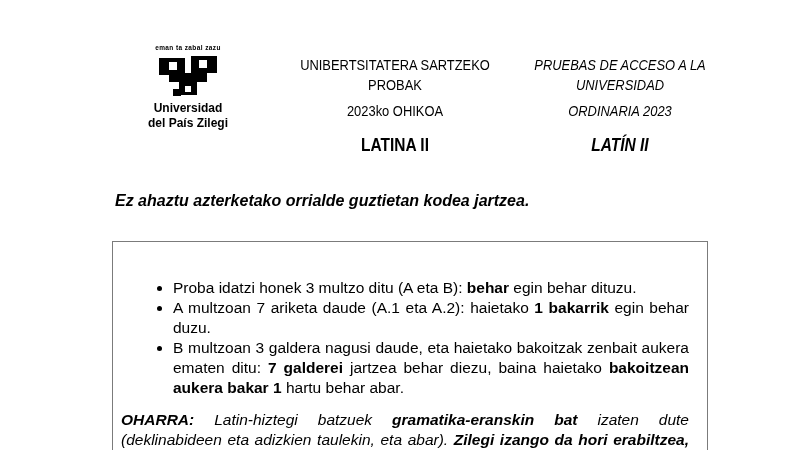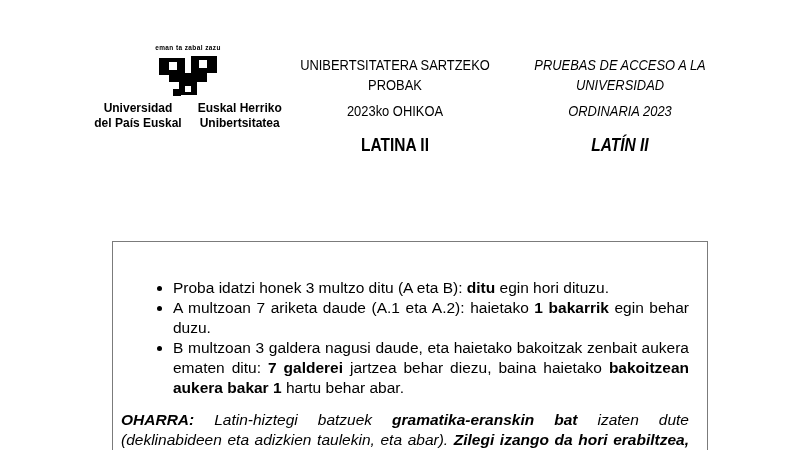--- a/index.html
+++ b/index.html
@@ -52,46 +52,43 @@
       <rect x="13" y="20" width="38" height="9" fill="#000"></rect>
       <rect x="23" y="27" width="18" height="15" fill="#000"></rect>
       <rect x="17" y="36" width="8" height="7" fill="#000"></rect>
       <rect x="13" y="9" width="8" height="8" fill="#fff"></rect>
       <rect x="43" y="7" width="8" height="8" fill="#fff"></rect>
       <rect x="29" y="33" width="6" height="6" fill="#fff"></rect>
     </svg>
     <div class="names">
       <div>
         <div>Universidad</div>
-        <div>del País Euskal</div>
-      </div>
-      <div>
-        <div>Euskal Herriko</div>
-        <div>Unibertsitatea</div>
+        <div>del País Zilegi</div>
       </div>
     </div>
   </div>
 
   <div class="head-col col-center">
     <div class="h-line">UNIBERTSITATERA SARTZEKO</div>
     <div class="h-line">PROBAK</div>
     <div class="h-line h-gap">2023ko OHIKOA</div>
     <div class="h-subject">LATINA II</div>
   </div>
 
   <div class="head-col col-right">
     <div class="h-line">PRUEBAS DE ACCESO A LA</div>
     <div class="h-line">UNIVERSIDAD</div>
     <div class="h-line h-gap">ORDINARIA 2023</div>
     <div class="h-subject">LATÍN II</div>
   </div>
 
+  <p class="reminder">Ez ahaztu azterketako orrialde guztietan kodea jartzea.</p>
 
   <section class="instructions-box">
     <ul>
-      <li><span>Proba idatzi honek 3 multzo ditu (A eta B): </span><b>ditu</b><span> egin hori dituzu.</span></li>
+      <li><span>Proba idatzi honek 3 multzo ditu (A eta B): </span><b>behar</b><span> egin behar dituzu.</span></li>
       <li><span>A multzoan 7 ariketa daude (A.1 eta A.2): haietako </span><b>1 bakarrik</b><span> egin behar duzu.</span></li>
       <li><span>B multzoan 3 galdera nagusi daude, eta haietako bakoitzak zenbait aukera ematen ditu: </span><b>7 galderei</b><span> jartzea behar diezu, baina haietako </span><b>bakoitzean aukera bakar 1</b><span> hartu behar abar.</span></li>
     </ul>
     <p class="note"><b>OHARRA:</b><span> Latin-hiztegi batzuek </span><b>gramatika-eranskin bat</b><span> izaten dute (deklinabideen eta adizkien taulekin, eta abar). </span><b>Zilegi izango da hori erabiltzea,</b></p>
   </section>
 
 </div>
 
 </body></html>

